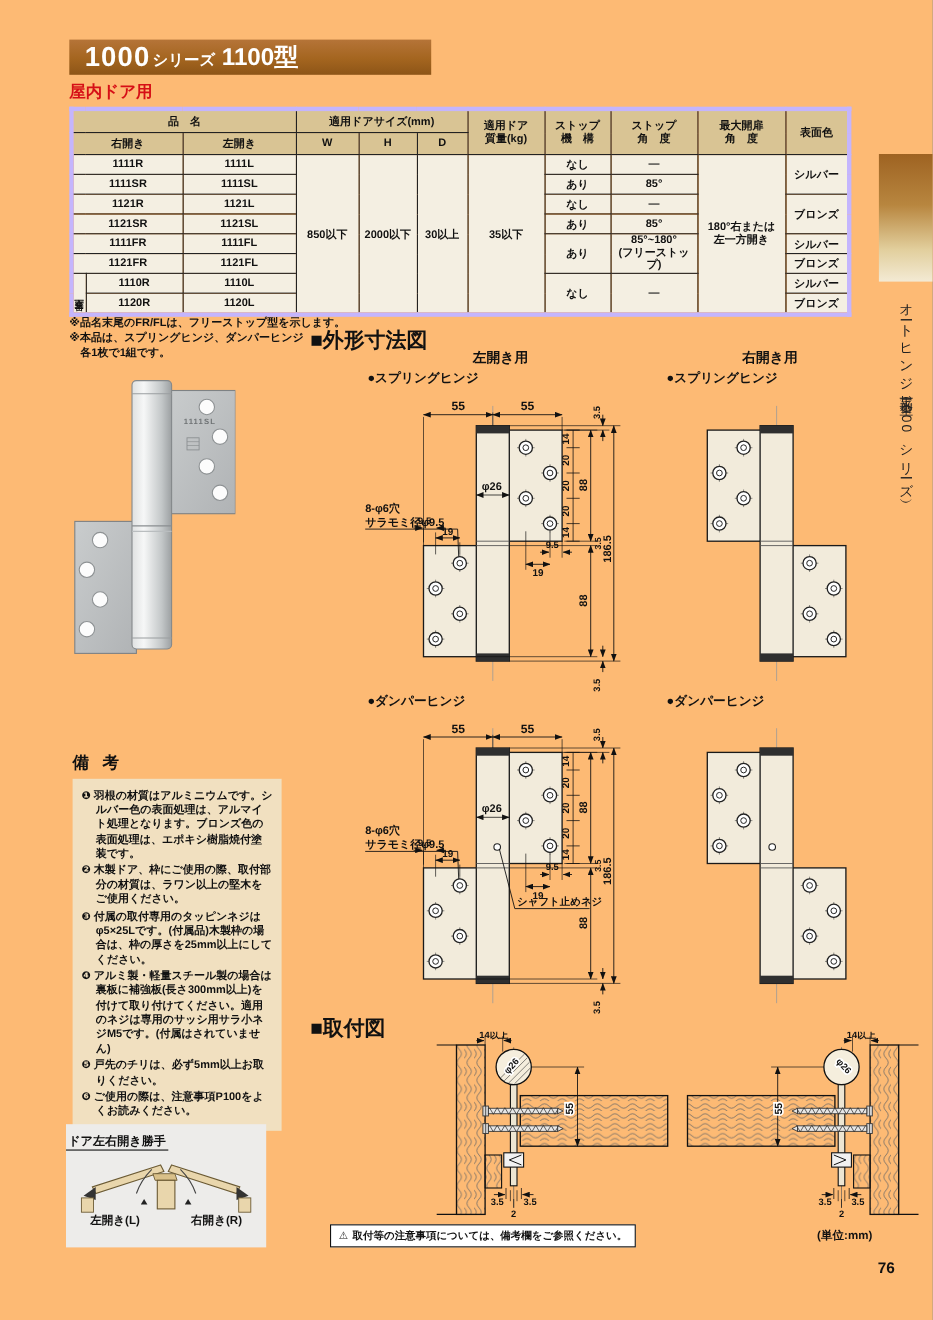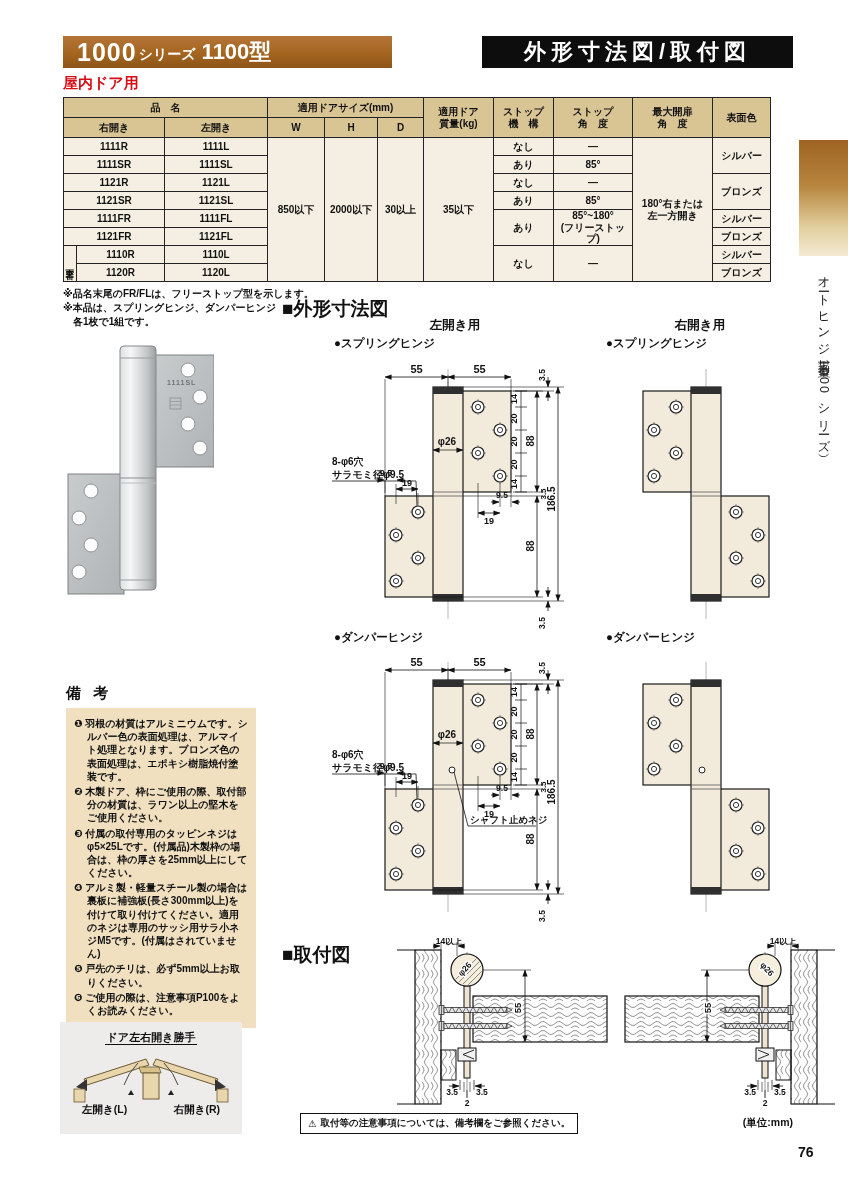--- a/index.html
+++ b/index.html
@@ -1,51 +1,51 @@
 <!DOCTYPE html>
 <html><head>
 <meta charset="utf-8">
 <style>
   html,body{margin:0;padding:0;background:#888;}
-  #page{position:relative;width:848px;height:1200px;background:#ffffff;overflow:hidden;
+  #page{position:relative;width:848px;height:1200px;background:#fdba74;overflow:hidden;
         font-family:"Liberation Sans","DejaVu Sans",sans-serif;color:#111;}
   .abs{position:absolute;}
   
   .series-bar{left:63px;top:36px;width:329px;height:32px;
     background:linear-gradient(180deg,#b57438 0%,#a4651f 55%,#8d5517 100%);
     color:#fff;font-weight:bold;display:flex;align-items:center;padding-left:14px;box-sizing:border-box;}
   .series-num{font-size:25px;letter-spacing:1px;}
   .series-suffix{font-size:14px;margin:6px 6px 0 2px;}
   .series-model{font-size:22px;}
   .title-bar{left:482px;top:36px;width:311px;height:32px;background:#0d0d0d;color:#fff;
     font-weight:bold;font-size:22px;letter-spacing:5px;display:flex;align-items:center;justify-content:center;}
   .sub-left{left:63px;top:74px;font-size:15px;font-weight:bold;color:#d60f16;}
   .sub-right{left:430px;top:77px;width:363px;text-align:right;font-size:13.5px;font-weight:bold;}
   
   table.spec{border-collapse:collapse;table-layout:fixed;width:707px;font-weight:bold;}
-  table.spec{border:1px solid #c4b5fd;}
+  table.spec{border:4px solid #c4b5fd;}
   table.spec th,table.spec td{border:1px solid #222;padding:0;text-align:center;vertical-align:middle;overflow:hidden;}
   table.spec th{background:#d9c494;font-size:10px;height:19px;font-weight:bold;}
   table.spec td{background:#f4efe2;font-size:10px;height:17px;}
   td.name{font-size:10.5px;}
   .pre{white-space:pre-line;line-height:1.2;}
   td.small{font-size:9px;line-height:1.15;}
   td.vert div{writing-mode:vertical-rl;margin:0 auto;font-size:8.5px;letter-spacing:1px;line-height:1;}
   .notes{left:63px;top:287px;font-size:10px;font-weight:bold;line-height:1.4;white-space:pre-line;}
   
   .h-big{font-size:19px;font-weight:bold;}
   .h-use{font-size:12.5px;font-weight:bold;text-align:center;width:110px;}
   .h-dot{font-size:11.5px;font-weight:bold;}
   
   .remarks-title{left:66px;top:684px;font-size:15px;font-weight:bold;letter-spacing:4px;}
   .remarks-box{left:66px;top:708px;width:190px;background:#f1e0c0;padding:9px 8px;box-sizing:border-box;}
   .remark-item{font-size:10px;line-height:1.32;font-weight:bold;padding-left:13px;text-indent:-13px;margin:0 0 2px 0;}
   
   .handing-box{left:60px;top:1022px;width:182px;height:112px;background:#edecea;box-sizing:border-box;padding-top:8px;}
-  .handing-title{text-align:center;font-size:11px;font-weight:bold;}
+  .handing-title{text-align:left;font-size:11px;font-weight:bold;}
   .handing-title span{border-bottom:1.5px solid #111;padding:0 2px 1px 2px;}
   .handing-labels{display:flex;justify-content:space-between;padding:0 22px;font-size:10.5px;font-weight:bold;margin-top:-2px;}
   
   .caution{left:300px;top:1113px;border:1.5px solid #111;padding:3px 7px;font-size:9.5px;font-weight:bold;background:#fff;display:flex;align-items:center;gap:4px;}
   .unit{left:693px;top:1116px;width:100px;text-align:right;font-size:10.5px;font-weight:bold;}
   .pageno{left:798px;top:1144px;font-size:14px;font-weight:bold;}
   
   .side-tab{left:799px;top:140px;width:49px;height:116px;
     background:linear-gradient(180deg,#9e6322 0%,#b8863f 35%,#dfc globalThis89 70%,#efe3c6 100%);
     background:linear-gradient(180deg,#9e6322 0%,#b8863f 40%,#e2cf9d 75%,#f3ead4 100%);}
@@ -56,21 +56,20 @@
 </head>
 <body>
 
 <div id="page">
 
   <div class="abs series-bar">
     <span class="series-num">1000</span>
       <span class="series-suffix">シリーズ</span>
       <span class="series-model">1100型</span>
   </div>
-  <div class="abs title-bar">外形寸法図/取付図</div>
   <div class="abs sub-left">屋内ドア用</div>
 
   <div class="abs" style="left:63px;top:97px;">
     <table class="spec">
       <colgroup>
         <col style="width:13px">
           <col style="width:88px">
           <col style="width:103px">
         <col style="width:57px">
           <col style="width:53px">
@@ -560,21 +559,21 @@
         <line x1="114" y1="201" x2="114" y2="217" stroke="#444" stroke-width="0.55"></line>
         <circle cx="114" cy="209" r="6" fill="#fff" stroke="#222" stroke-width="1.2"></circle>
         <circle cx="114" cy="209" r="2.6" fill="none" stroke="#222" stroke-width="0.9"></circle>
         <line x1="128" y1="232" x2="144" y2="232" stroke="#444" stroke-width="0.55"></line>
         <line x1="136" y1="224" x2="136" y2="240" stroke="#444" stroke-width="0.55"></line>
         <circle cx="136" cy="232" r="6" fill="#fff" stroke="#222" stroke-width="1.2"></circle>
         <circle cx="136" cy="232" r="2.6" fill="none" stroke="#222" stroke-width="0.9"></circle>
         <circle cx="80" cy="128" r="3" fill="#fff" stroke="#222" stroke-width="1"></circle>
       </svg></div>
 
-  <div class="abs h-big" style="left:282px;top:922px;margin-top:20px;">■取付図</div>
+  <div class="abs h-big" style="left:282px;top:922px;">■取付図</div>
   <div class="abs" style="left:395px;top:938px;"><svg width="215" height="176" viewBox="0 0 215 176">
         <defs>
     <marker id="are" viewBox="0 0 8 6" refX="7.5" refY="3" markerWidth="7" markerHeight="5.5" orient="auto-start-reverse" markerUnits="userSpaceOnUse">
             <path d="M0,0 L8,3 L0,6 z" fill="#111"></path>
           </marker>
     <clipPath id="cce">
             <circle cx="72" cy="32" r="15"></circle>
           </clipPath>
     <pattern id="wghe" width="16" height="9" patternUnits="userSpaceOnUse">
       <path d="M0,4.5 Q4,0.5 8,4.5 T16,4.5" stroke="#666" fill="none" stroke-width="0.7"></path>

